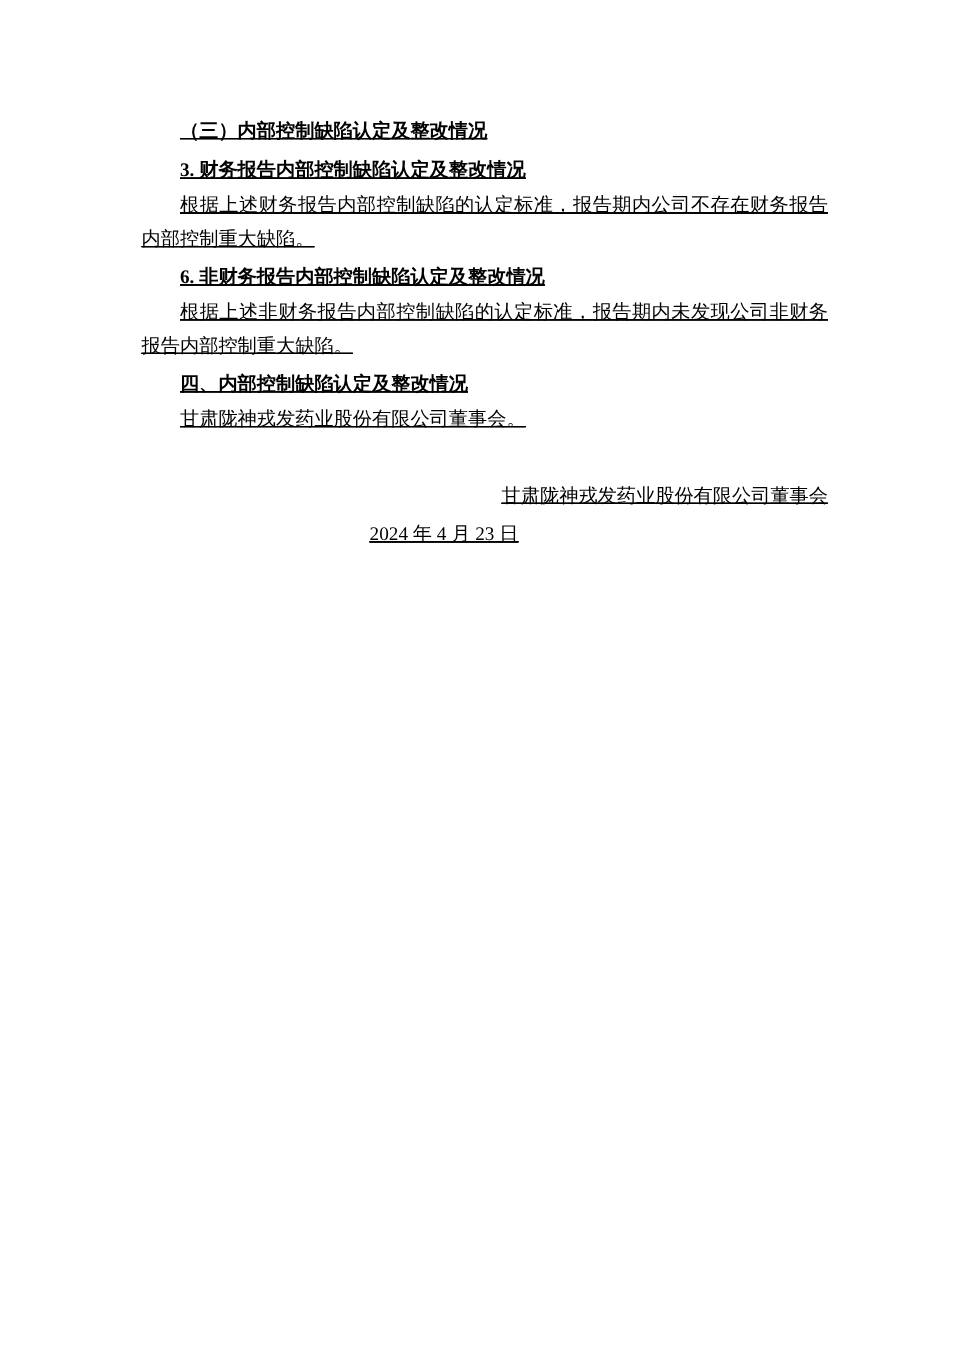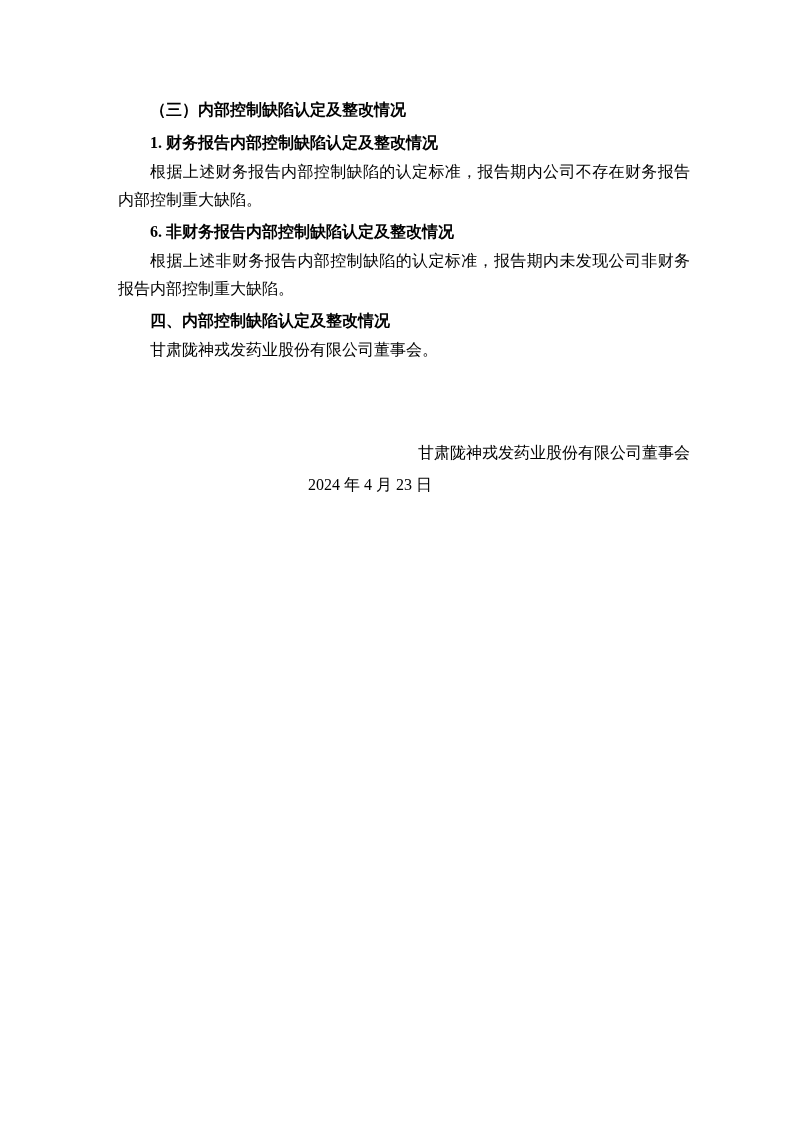--- a/index.html
+++ b/index.html
@@ -1,15 +1,15 @@
 <!DOCTYPE html>
 <html><head>
 <meta charset="utf-8">
 <style>
-  * { margin: 0; padding: 0; box-sizing: border-box; }
+  * { margin: 0; padding: 0; box-sizing: border-box; text-decoration: underline; }
 
   html, body {
     background: #ffffff;
   }
 
   .page {
     position: relative;
     width: 794px;
     height: 1122px;
     margin: 0 auto;
@@ -31,21 +31,21 @@
 
   .doc-para {
     font-weight: normal;
     line-height: 28px;
     text-indent: 32px;
     margin-top: 0;
     text-align: justify;
   }
 
   .signature-block {
-    margin-top: 74px;
+    margin-top: 35px;
   }
 
   .signature-company {
     line-height: 30px;
     text-align: right;
   }
 
   .signature-date {
     line-height: 30px;
     margin-top: 2px;
@@ -53,21 +53,21 @@
     padding-right: 68px;
   }
 </style>
 </head>
 <body>
 
 <div class="page">
 
   <div class="doc-heading">（三）内部控制缺陷认定及整改情况</div>
 
-  <div class="doc-heading">1. 财务报告内部控制缺陷认定及整改情况</div>
+  <div class="doc-heading">3. 财务报告内部控制缺陷认定及整改情况</div>
 
   <div class="doc-para">根据上述财务报告内部控制缺陷的认定标准，报告期内公司不存在财务报告内部控制重大缺陷。</div>
 
   <div class="doc-heading">6. 非财务报告内部控制缺陷认定及整改情况</div>
 
   <div class="doc-para">根据上述非财务报告内部控制缺陷的认定标准，报告期内未发现公司非财务报告内部控制重大缺陷。</div>
 
   <div class="doc-heading">四、内部控制缺陷认定及整改情况</div>
 
   <div class="doc-para">甘肃陇神戎发药业股份有限公司董事会。</div>

